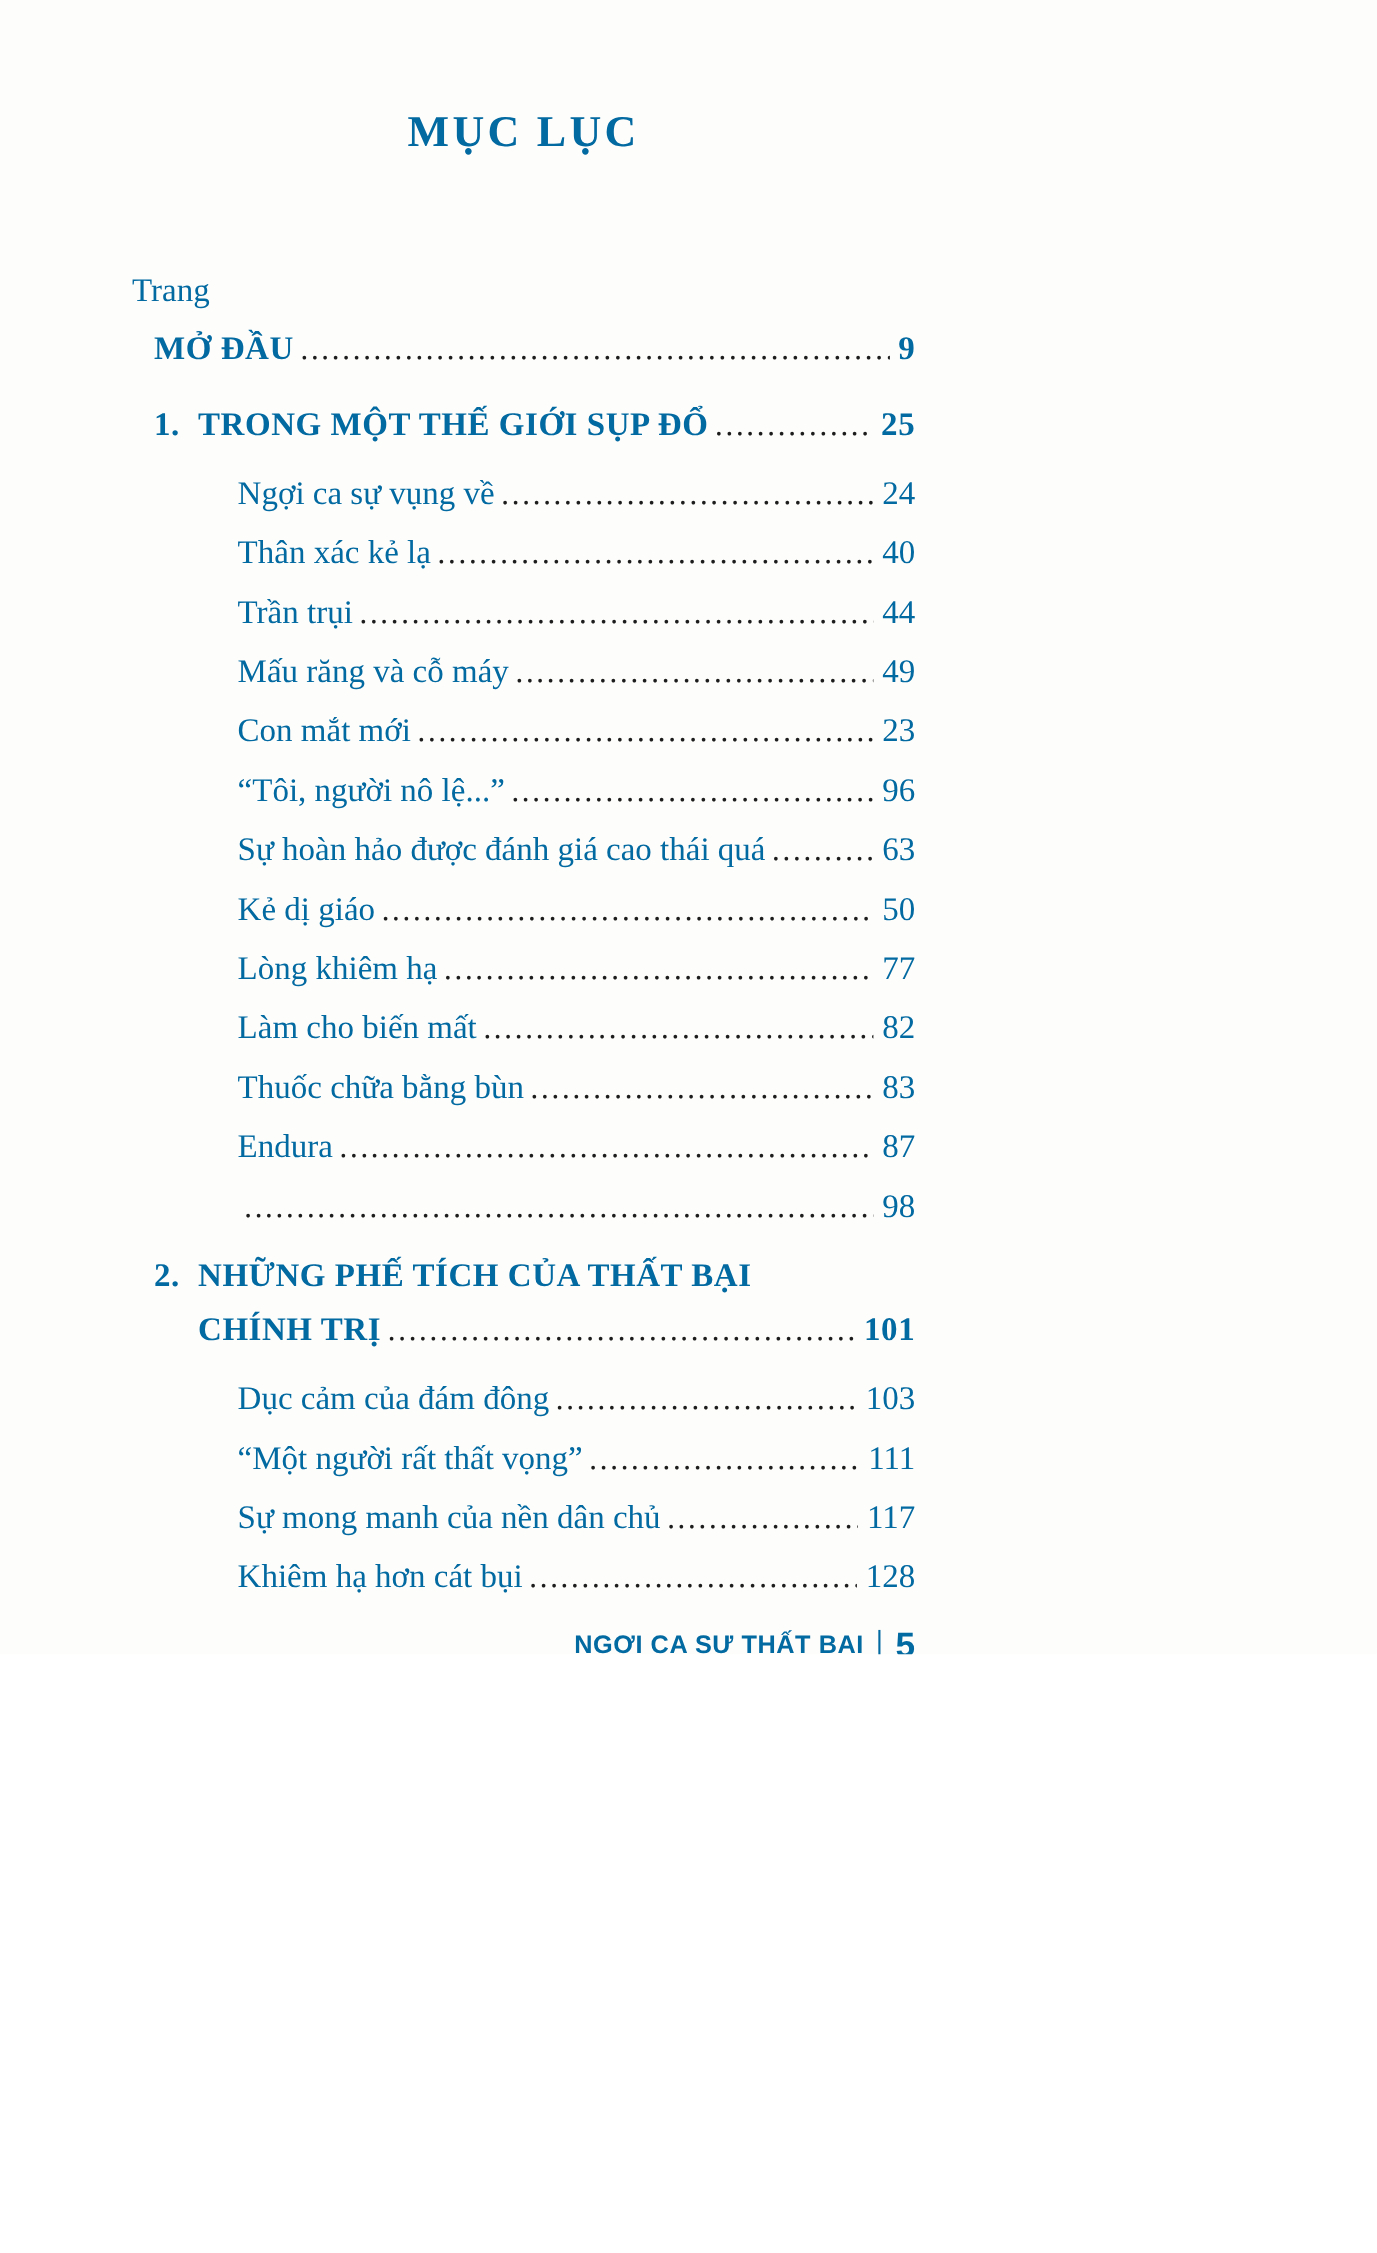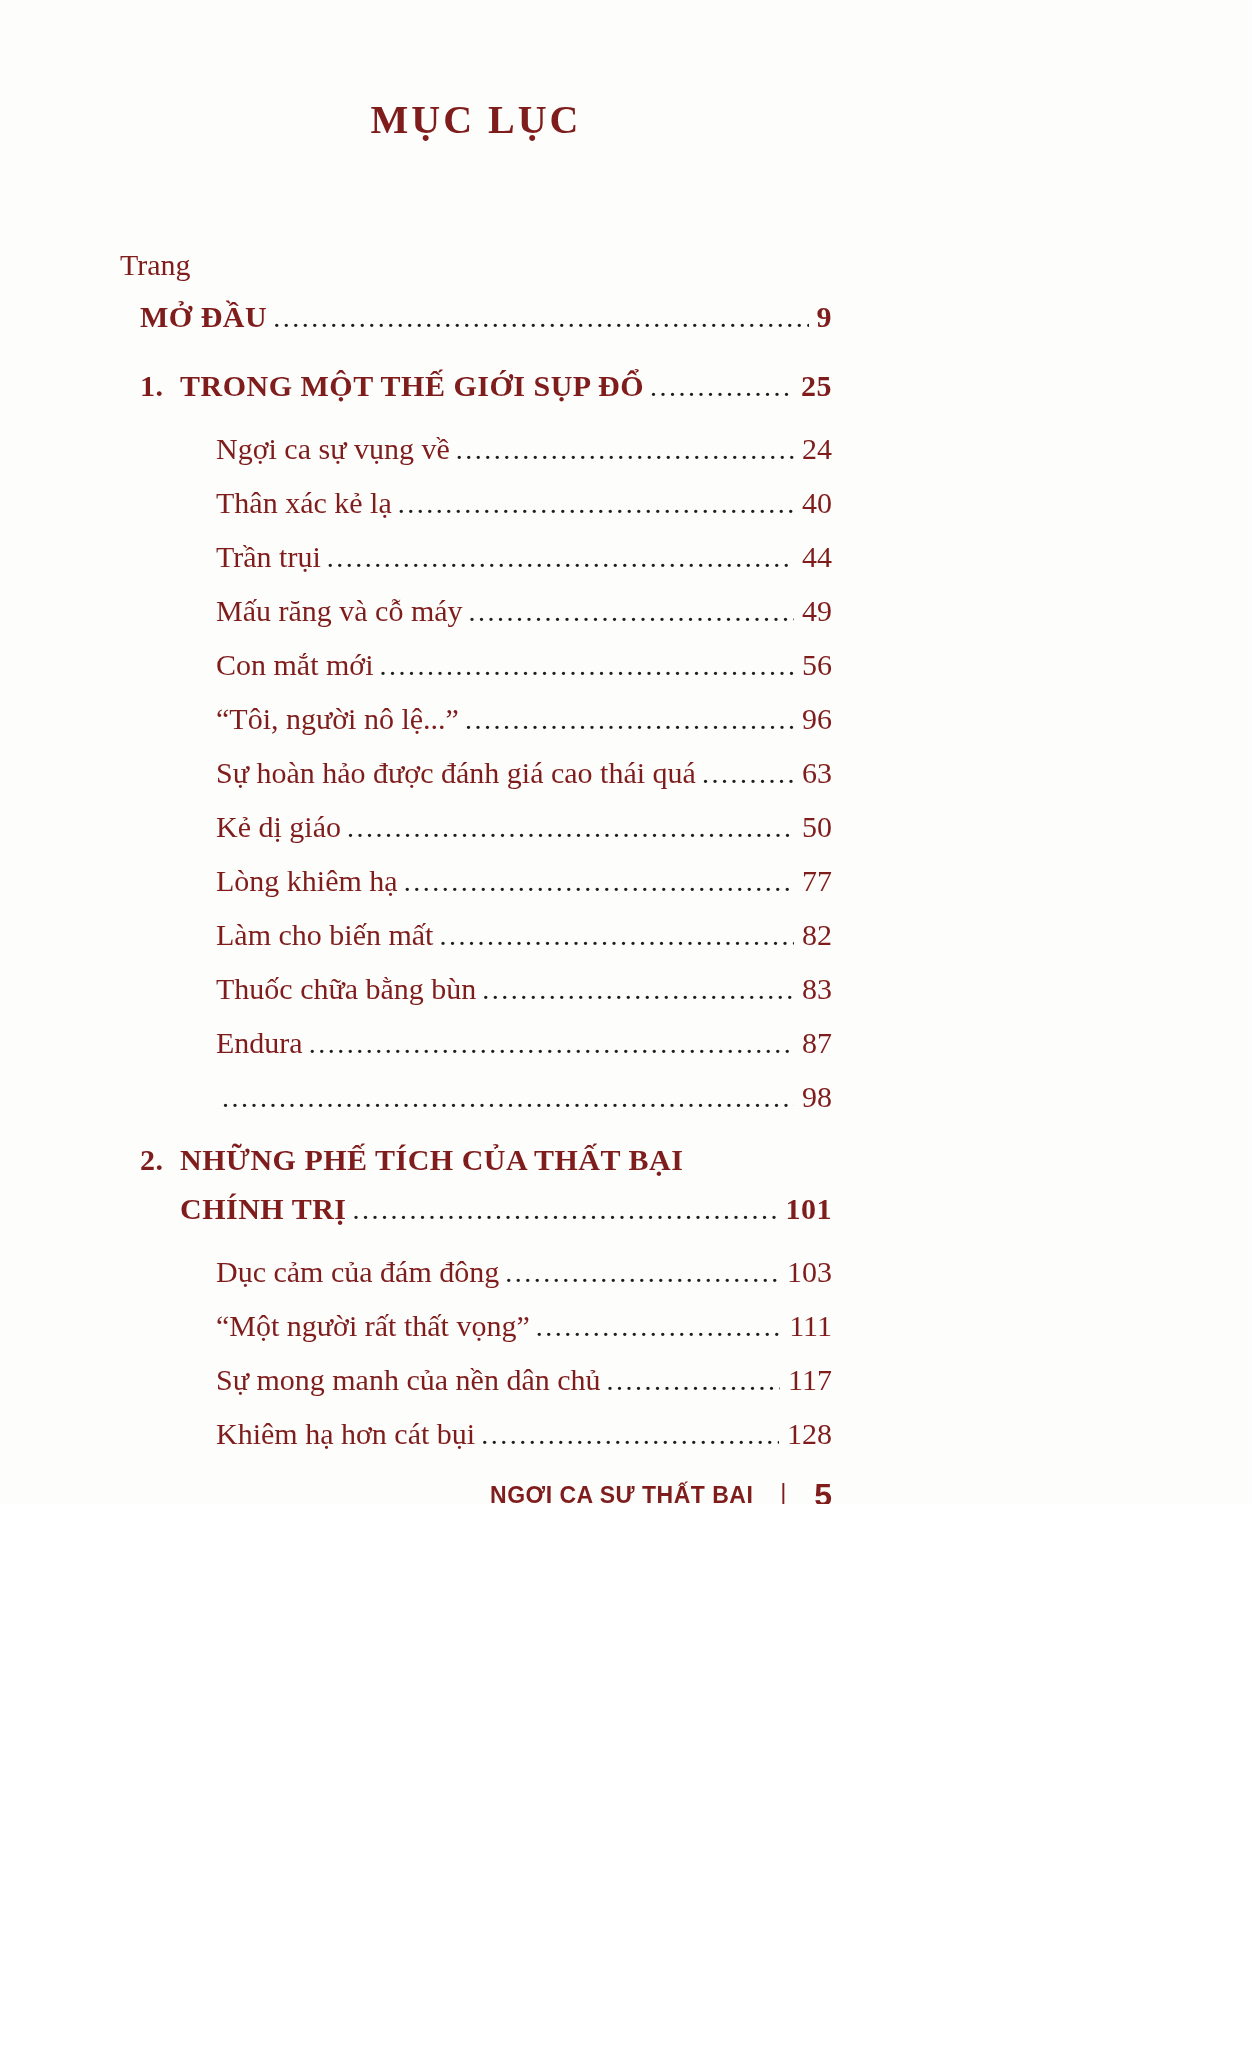--- a/index.html
+++ b/index.html
@@ -4,21 +4,21 @@
 <style>
   * { margin:0; padding:0; box-sizing:border-box; }
   html, body { background:#ffffff; }
   body { font-family:"Liberation Serif", serif; }
 
   .page {
     position:relative;
     width:1252px;
     height:1504px;
     background:#fdfdfb;
-    color:#7f1d1d;
+    color:#0369a1;
     overflow:hidden;
     text-decoration:underline;
   }
 
   .content {
     position:absolute;
     left:120px;
     top:96px;
     width:712px;
   }
@@ -89,21 +89,21 @@
 
   .chapter2-block { margin-top:24px; margin-bottom:24px; }
   .chapter2-block .row.line1 { margin-bottom:11px; }
   .chapter2-block .row.line2 { padding-left:40px; margin-bottom:0; }
 
   .footer {
     margin-top:22px;
     display:flex;
     justify-content:flex-end;
     align-items:center;
-    gap:26px;
+    gap:10px;
     font-family:"Liberation Sans", sans-serif;
     font-weight:bold;
   }
   .footer-title { font-size:23px; letter-spacing:0.5px; }
   .footer-sep { font-size:34px; font-weight:normal; transform:scaleX(0.7); }
   .footer-page { font-size:32px; }
 </style>
 </head>
 <body>
 
@@ -143,21 +143,21 @@
       <span class="pagenum">44</span>
     </div>
     <div class="row sub">
       <span class="label">Mấu răng và cỗ máy</span>
       <span class="leader"></span>
       <span class="pagenum">49</span>
     </div>
     <div class="row sub">
       <span class="label">Con mắt mới</span>
       <span class="leader"></span>
-      <span class="pagenum">56</span>
+      <span class="pagenum">23</span>
     </div>
     <div class="row sub">
       <span class="label">“Tôi, người nô lệ...”</span>
       <span class="leader"></span>
       <span class="pagenum">96</span>
     </div>
     <div class="row sub">
       <span class="label">Sự hoàn hảo được đánh giá cao thái quá</span>
       <span class="leader"></span>
       <span class="pagenum">63</span>

